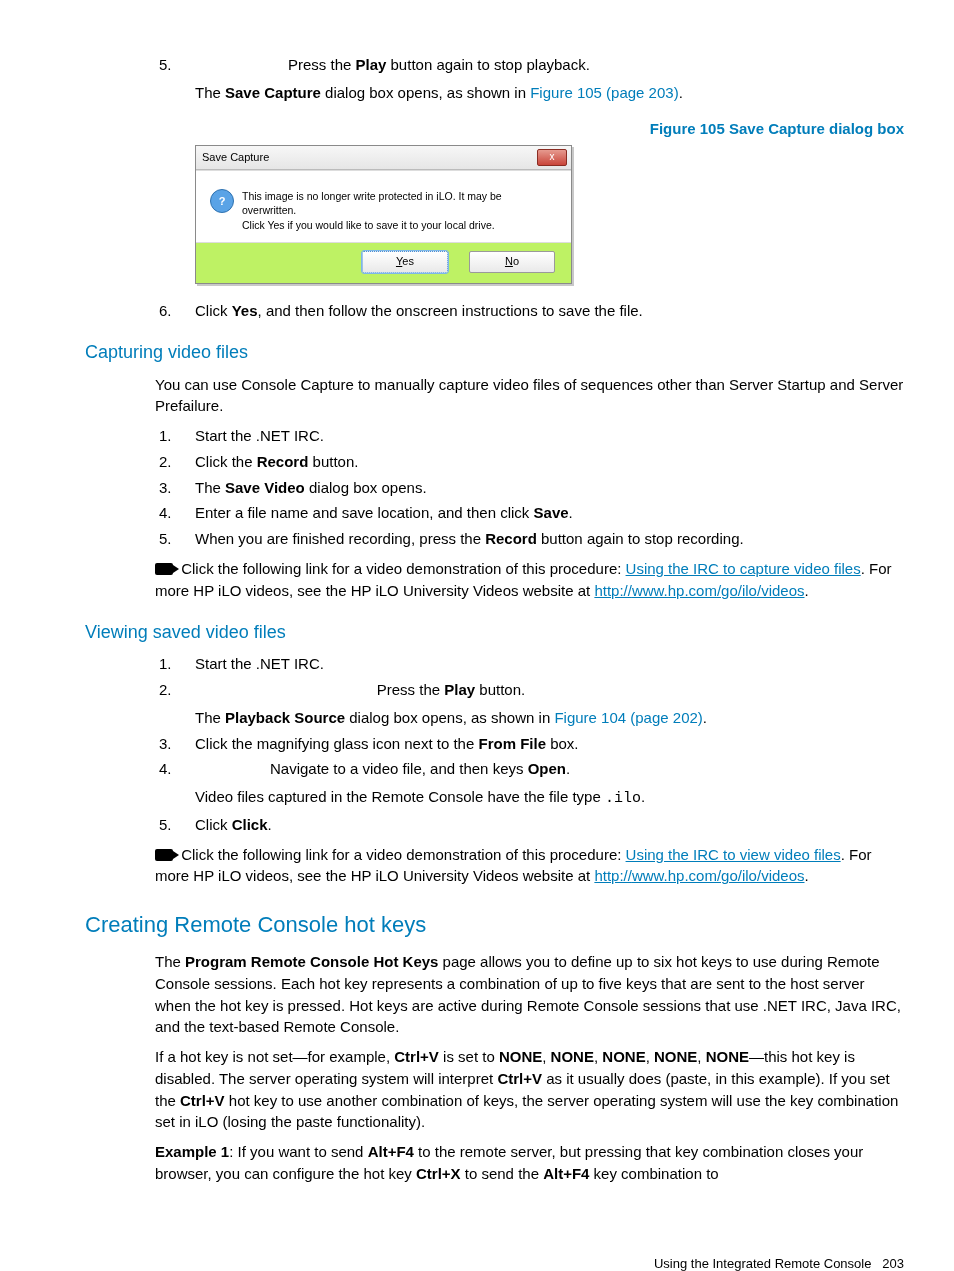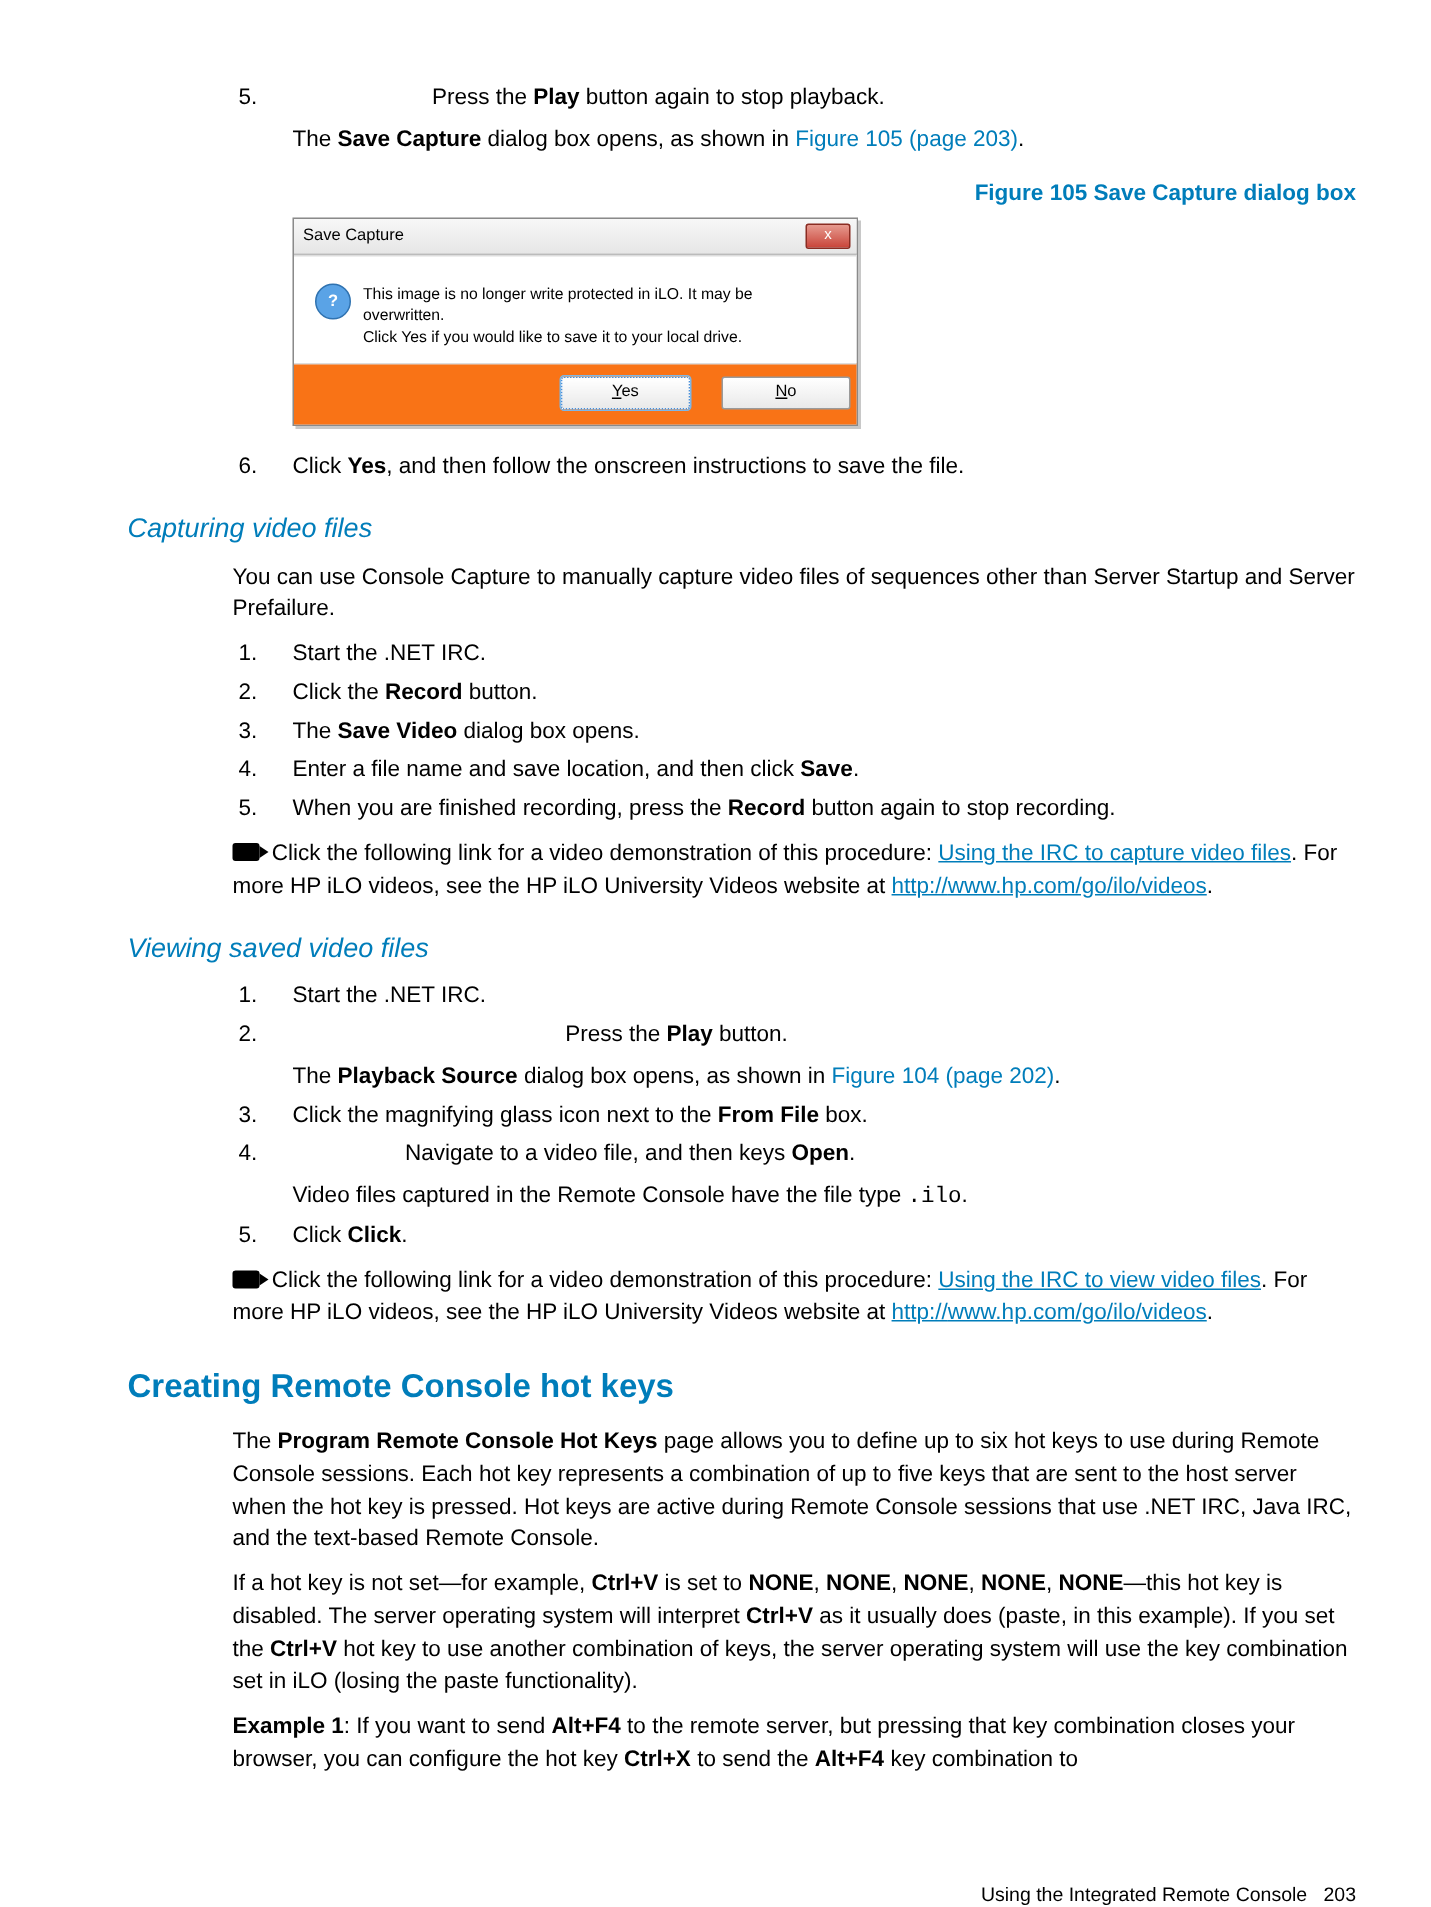--- a/index.html
+++ b/index.html
@@ -26,26 +26,25 @@
     display: table-cell;
     text-align: center;
   }
   .indent-main { padding-left: 70px; }
   .indent-continue { padding-left: 36px; margin-top: 4px; }
   .h3 {
     color: #007dba;
     font-size: 18px;
     font-weight: normal;
     margin: 18px 0 8px 0;
-    font-style: italic;
   }
   .h2 {
     color: #007dba;
     font-size: 22px;
-    font-weight: bold;
+    font-weight: normal;
     margin: 22px 0 10px 0;
   }
   .figcap {
     color: #007dba;
     font-weight: bold;
     font-size: 15px;
     margin: 14px 0 6px 0;
     text-align: right;
   }
   .link { color: #007dba; text-decoration: underline; }
@@ -105,23 +104,23 @@
     width: 22px; height: 22px;
     border-radius: 50%;
     background: #5aa3e6;
     border: 1px solid #2f72b0;
     color: #fff; text-align: center;
     line-height: 22px; font-weight: bold;
     flex: 0 0 22px;
   }
   .dlg-msg { font-size: 10.5px; line-height: 1.35; }
   .dlg-btns {
-    background: #f97316;
+    background: #bef264;
     border-top: 1px solid #ddd;
-    padding: 8px 4px 10px 12px;
+    padding: 8px 16px 10px 12px;
     text-align: right;
   }
   .dlg-btn {
     display: inline-block;
     min-width: 64px;
     padding: 2px 10px;
     font-size: 11px;
     background: linear-gradient(#fff,#e9e9e9);
     border: 1px solid #9a9a9a;
     border-radius: 2px;

